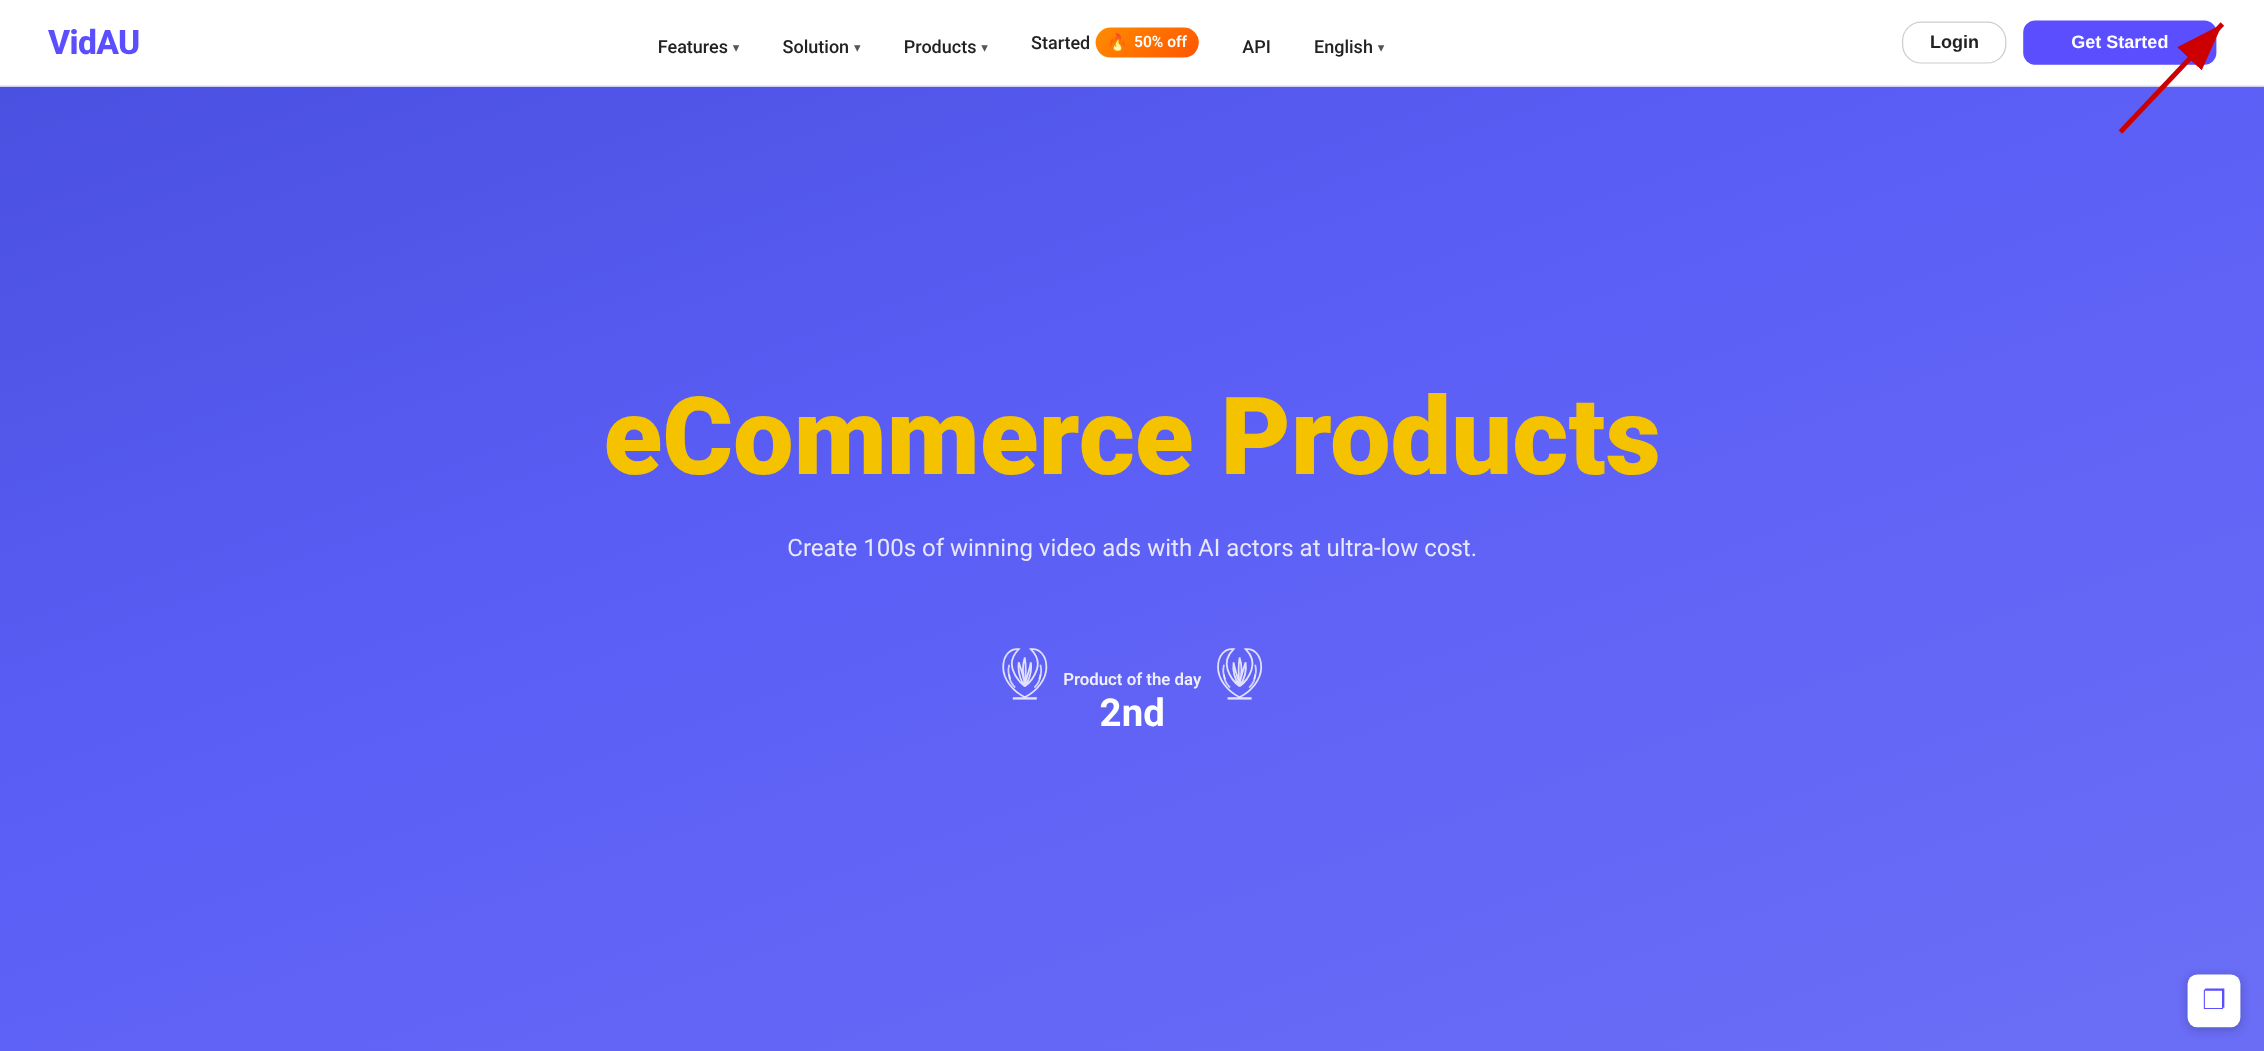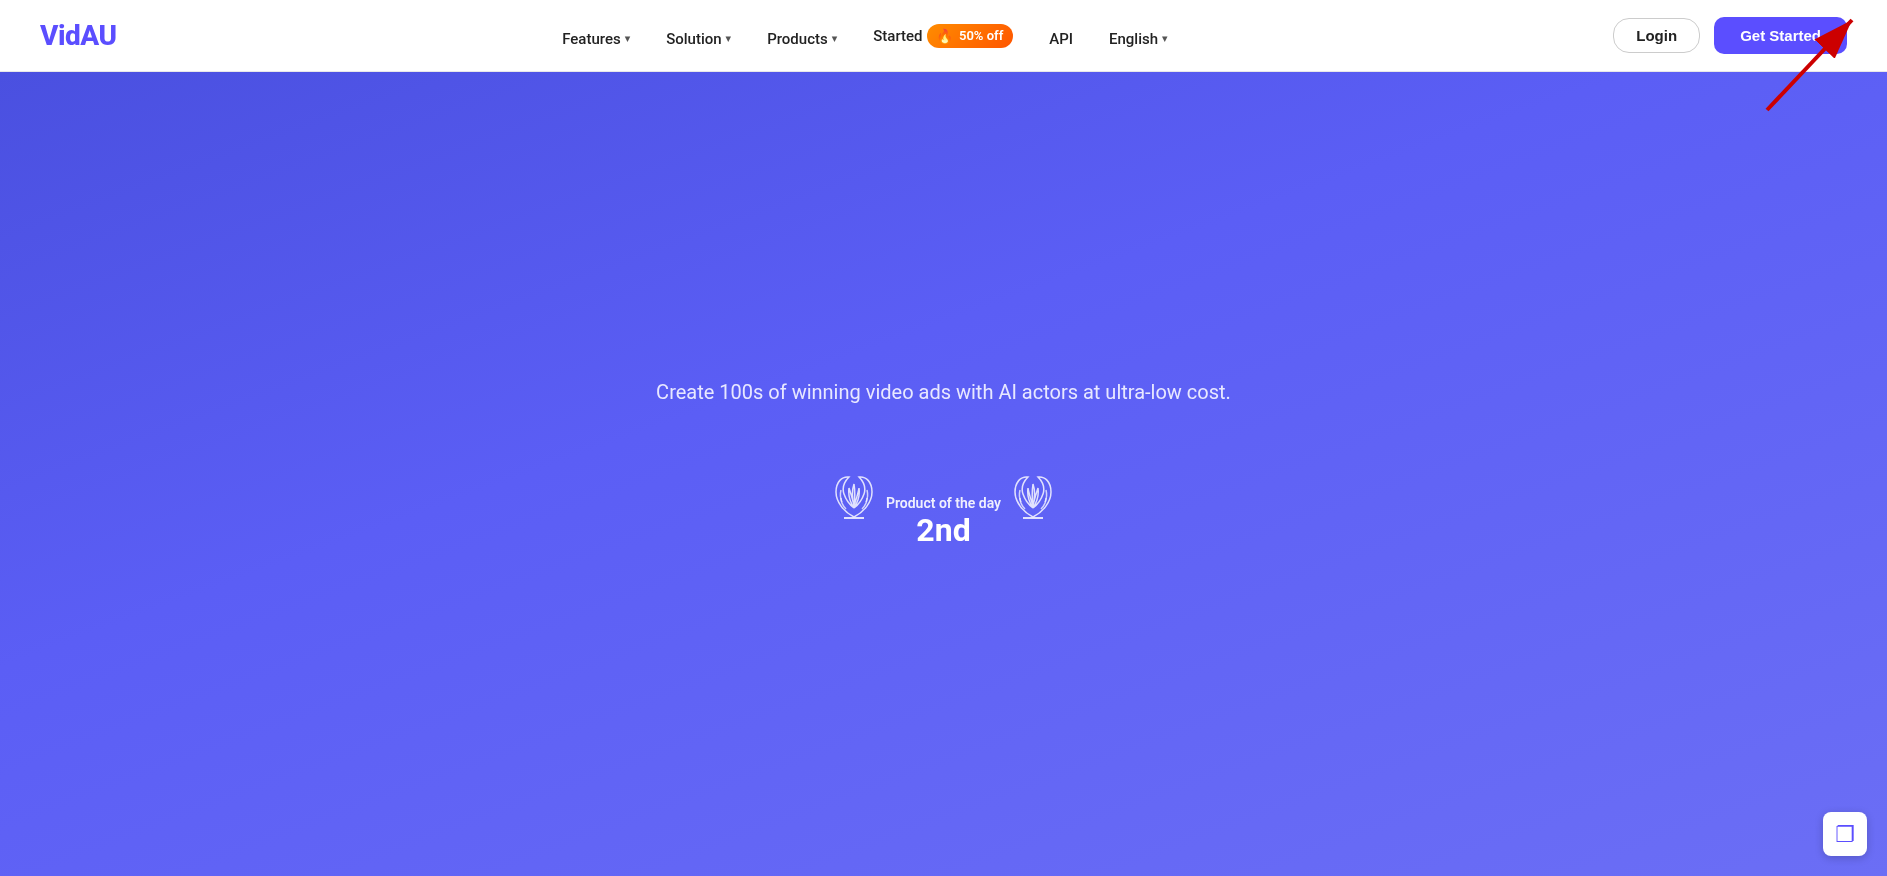--- a/index.html
+++ b/index.html
@@ -91,21 +91,21 @@
       border-radius: 16px;
       font-size: 15px;
       font-weight: 600;
       cursor: pointer;
     }
 
     .btn-get-started {
       background: #5b4eff;
       color: #fff;
       border: none;
-      padding: 10px 26px;
+      padding: 10px 40px;
       border-radius: 10px;
       font-size: 15px;
       font-weight: 700;
       cursor: pointer;
     }
 
     
     .hero {
       background: #4a50e0;
       background: linear-gradient(160deg, #4a50e0 0%, #5b5ef5 40%, #6b6ef5 100%);
@@ -275,20 +275,21 @@
         <marker id="arrowhead" markerWidth="10" markerHeight="7" refX="10" refY="3.5" orient="auto">
           <polygon points="0 0, 10 3.5, 0 7" fill="#cc0000"></polygon>
         </marker>
       </defs>
       <line x1="80" y1="110" x2="165" y2="20" stroke="#cc0000" stroke-width="4" marker-end="url(#arrowhead)"></line>
     </svg>
   </div>
 </nav>
 
 <section class="hero">
+  <h2 class="hero-title-highlight">eCommerce Products</h2>
   <p class="hero-subtitle">Create 100s of winning video ads with AI actors at ultra-low cost.</p>
 
   <div class="product-of-day">
     <span class="laurel-left">
       <svg width="40" height="50" viewBox="0 0 40 50" xmlns="http://www.w3.org/2000/svg">
         <path d="M20 45 C10 40 2 30 2 20 C2 10 8 4 15 5 C10 10 8 16 10 22 C12 28 16 33 20 36 C16 30 14 23 15 16 C17 22 19 28 20 34 C18 26 18 18 20 12 C21 18 21 26 20 34 C22 28 24 22 25 16 C26 23 24 30 20 36 C24 33 28 28 30 22 C32 16 30 10 25 5 C32 4 38 10 38 20 C38 30 30 40 20 45Z" fill="none" stroke="white" stroke-width="1.5" opacity="0.9"></path>
         <path d="M8 30 C6 26 6 22 7 18" fill="none" stroke="white" stroke-width="1.5" opacity="0.8"></path>
         <path d="M12 37 C9 34 7 30 7 26" fill="none" stroke="white" stroke-width="1.5" opacity="0.8"></path>
         <path d="M32 30 C34 26 34 22 33 18" fill="none" stroke="white" stroke-width="1.5" opacity="0.8"></path>
         <path d="M28 37 C31 34 33 30 33 26" fill="none" stroke="white" stroke-width="1.5" opacity="0.8"></path>

